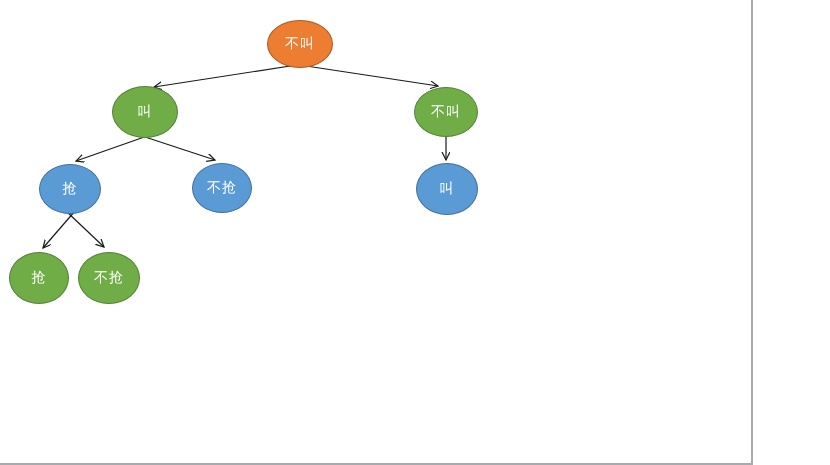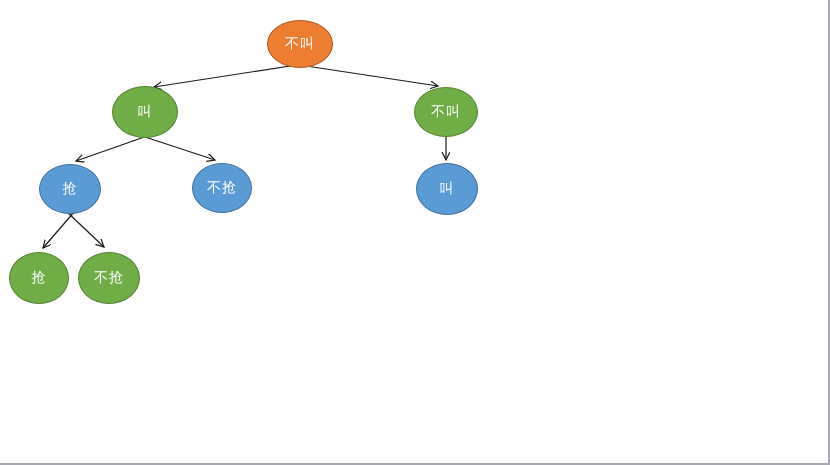--- a/index.html
+++ b/index.html
@@ -1,18 +1,18 @@
 <!DOCTYPE html>
 <html><head>
 <meta charset="utf-8">
 <style>
   html,body{margin:0;padding:0;background:#ffffff;}
   .canvas{
     position:relative;
-    width:830px;height:465px;
+    width:753px;height:465px;
     box-sizing:border-box;
     background:#ffffff;
     border-right:2px solid #a9a9b2;
     border-bottom:2px solid #a9a9b2;
     overflow:hidden;
     font-family:"DejaVu Sans", sans-serif;
   }
   .edges{position:absolute;left:0;top:0;width:830px;height:465px;}
   .node{
     position:absolute;

